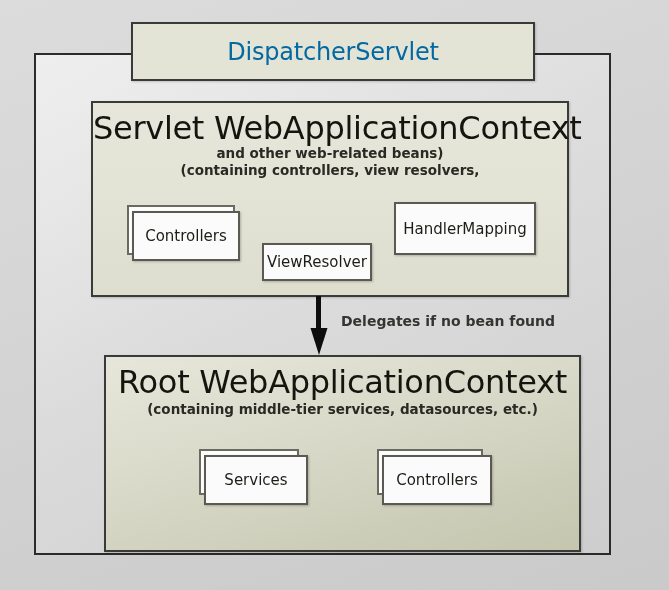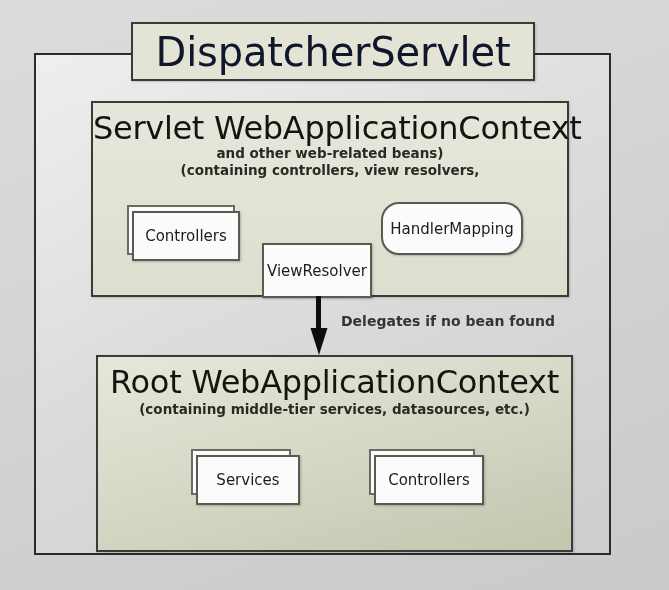--- a/index.html
+++ b/index.html
@@ -46,37 +46,37 @@
     top: 22px;
     width: 404px;
     height: 59px;
     display: flex;
     align-items: center;
     justify-content: center;
     z-index: 6;
     box-shadow: 1px 1px 2px rgba(0,0,0,0.18);
   }
   #dispatcher-title-box .title {
-    font-size: 40px;
-    color: #0f172a;
+    font-size: 24px;
+    color: #0369a1;
     letter-spacing: -0.2px;
     white-space: nowrap;
   }
 
   
   #servlet-context {
     left: 91px;
     top: 101px;
     width: 478px;
     height: 196px;
     background: linear-gradient(180deg, #e6e6da 0%, #e2e2d5 55%, #dedecf 100%);
     box-shadow: 1px 1px 2px rgba(0,0,0,0.18);
   }
   #root-context {
-    left: 96px;
+    left: 104px;
     top: 355px;
     width: 477px;
     height: 197px;
     background: linear-gradient(165deg, #e6e6da 0%, #dcdccd 35%, #cdceba 75%, #c4c6ae 100%);
     box-shadow: 1px 1px 2px rgba(0,0,0,0.18);
   }
 
   .ctx-heading {
     position: absolute;
     left: 0;
@@ -121,22 +121,22 @@
     background: #fdfdfd;
     border-color: #6a6a60;
   }
   .bean.front {
     box-shadow: 1px 1px 2px rgba(0,0,0,0.22);
   }
 
   
   #controllers-back  { left: 34px;  top: 102px; width: 108px; height: 50px; }
   #controllers-front { left: 39px;  top: 108px; width: 108px; height: 50px; }
-  #viewresolver-box  { left: 169px; top: 140px; width: 110px; height: 55px; text-align: right; }
-  #handlermapping-box{ left: 288px; top:  99px; width: 142px; height: 53px; border-radius: 18px; }
+  #viewresolver-box  { left: 169px; top: 140px; width: 110px; height: 38px; text-align: right; }
+  #handlermapping-box{ left: 301px; top:  99px; width: 142px; height: 53px; }
 
   
   #services-back     { left: 93px;  top:  92px; width: 100px; height: 46px; }
   #services-front    { left: 98px;  top:  98px; width: 104px; height: 50px; }
   #repositories-back { left: 271px; top:  92px; width: 106px; height: 46px; }
   #repositories-front{ left: 276px; top:  98px; width: 110px; height: 50px; }
 
   
   #delegate-arrow {
     position: absolute;

